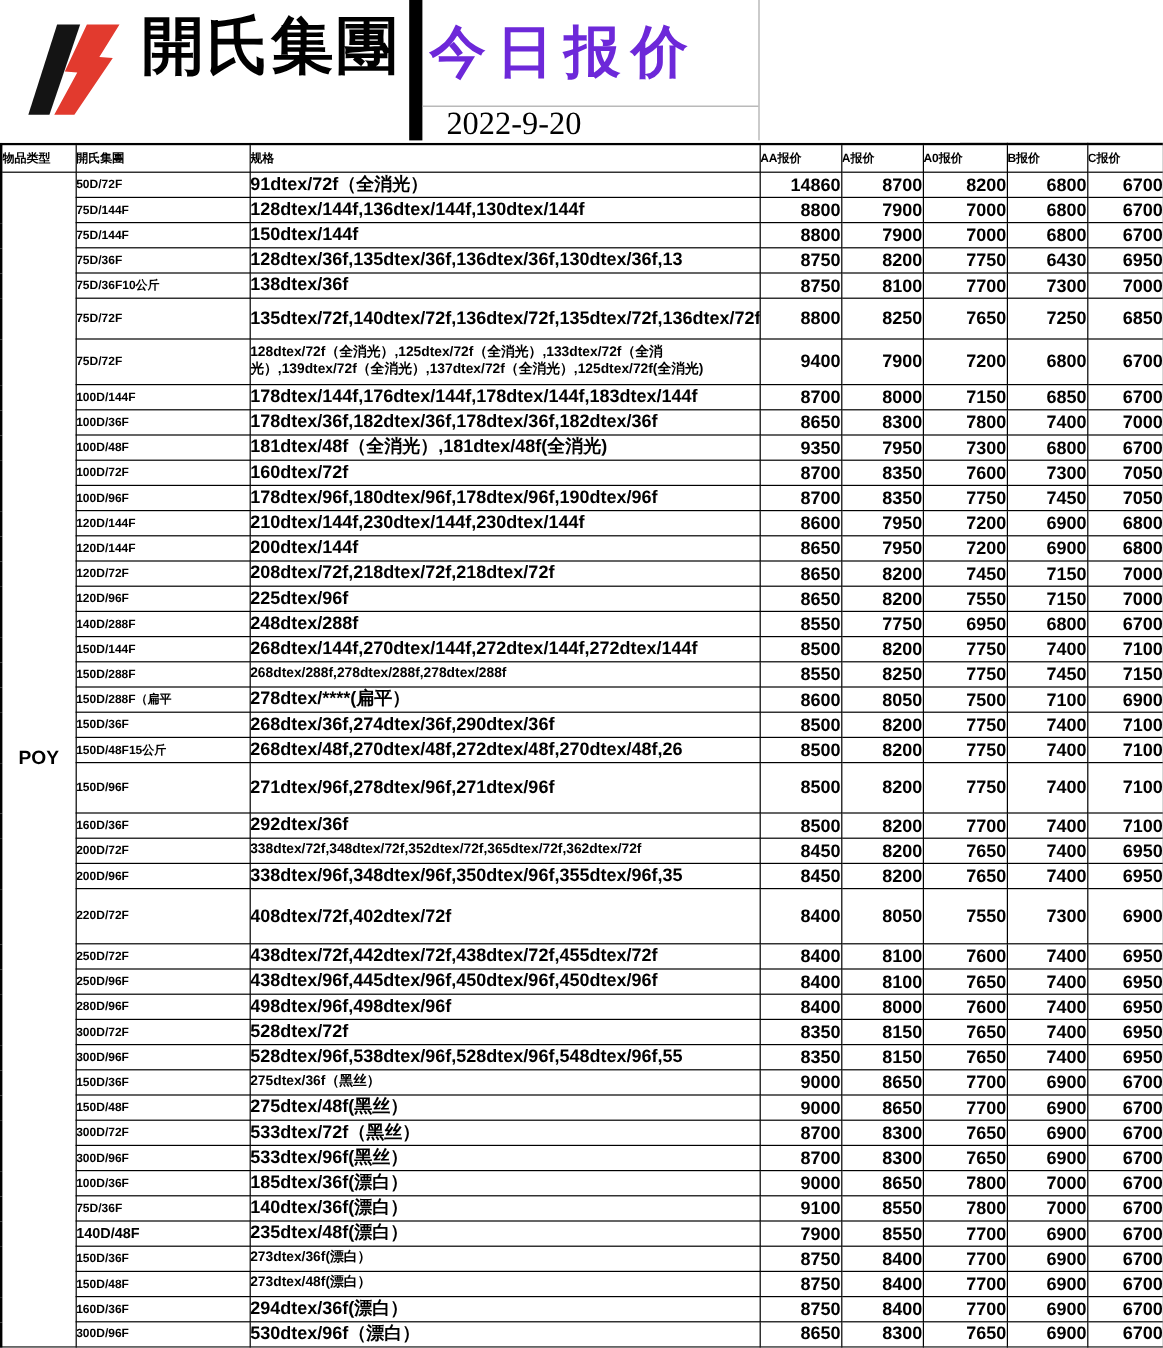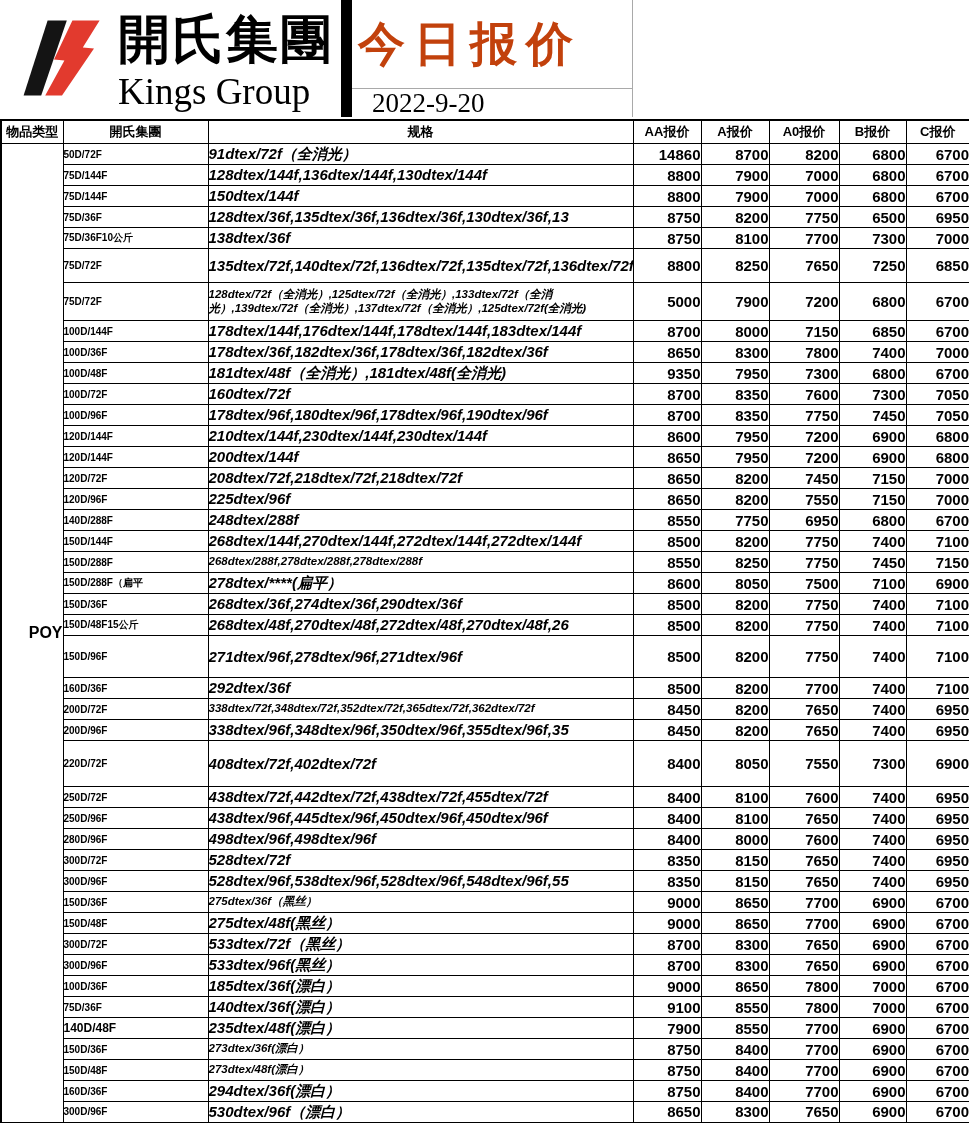--- a/index.html
+++ b/index.html
@@ -16,24 +16,24 @@
   .divider-bar{position:absolute;left:341px;top:0;width:11px;height:117px;background:#000;}
   .title-block{position:absolute;left:352px;top:0;width:280px;height:117px;}
   .sheet-title{position:absolute;left:6px;top:2px;font-family:"DejaVu Serif","Liberation Serif",serif;font-weight:bold;font-size:47px;line-height:84px;letter-spacing:9px;white-space:nowrap;}
   .title-rule{position:absolute;left:0;top:88px;width:280px;height:1px;background:#a9a9a9;}
   .sheet-date{position:absolute;left:20px;top:88px;font-family:"Liberation Serif",serif;font-size:27px;line-height:30px;}
   .masthead-right{position:absolute;left:632px;top:0;width:336px;height:117px;border-left:1px solid #a9a9a9;}
 
   
   table.quote{border-collapse:collapse;table-layout:fixed;width:969px;border:2px solid #000;}
   table.quote th,table.quote td{border:1px solid #000;padding:0;overflow:hidden;vertical-align:middle;}
-  table.quote th{height:22px;font-size:13px;font-weight:bold;text-align:center;}
-  td.cat{text-align:right;font-weight:bold;font-size:16px;}
+  table.quote th{height:22px;font-size:10px;font-weight:bold;text-align:left;}
+  td.cat{text-align:center;font-weight:bold;font-size:16px;}
   td.series{font-weight:bold;font-size:10px;padding-left:4px;white-space:nowrap;}
-  td.spec{font-weight:bold;font-size:15px;padding-left:4px;line-height:1.15;font-style:italic;}
+  td.spec{font-weight:bold;font-size:15px;padding-left:4px;line-height:1.15;}
   td.price{font-weight:bold;font-size:15px;text-align:right;padding-right:5px;white-space:nowrap;}
   td.sm{font-size:11.5px;}
   td.xs{font-size:12px;}
   tbody tr{height:21px;}
 
   .c-w0{width:62px}.c-w1{width:145px}.c-w2{width:425px}.c-w3{width:68px}
   .c-w4{width:68px}.c-w5{width:70px}.c-w6{width:67px}.c-w7{width:64px}
 </style>
 </head>
 <body>
@@ -41,26 +41,25 @@
 <div class="page">
 
   <div class="masthead">
     <div class="logo">
       <svg class="logo-mark" width="96" height="100" viewBox="0 0 120 100">
         <polygon points="32,3 56,3 24,97 2,97" fill="#141414"></polygon>
         <polygon points="63,3 97,3 76,37 90,38 50,97 29,97 53,53 40,52" fill="#e23a2e"></polygon>
       </svg>
       <div class="logo-texts">
         <div class="logo-cjk">開氏集團</div>
-        <div class="logo-latin">Kings Group</div>
       </div>
     </div>
     <div class="divider-bar"></div>
     <div class="title-block">
-      <div class="sheet-title" style="color: #c2410c;">今日报价</div>
+      <div class="sheet-title" style="color: #6d28d9;">今日报价</div>
       <div class="title-rule"></div>
       <div class="sheet-date">2022-9-20</div>
     </div>
     <div class="masthead-right"></div>
   </div>
 
   <table class="quote">
     <colgroup>
       <col class="c-w0">
         <col class="c-w1">
@@ -111,21 +110,21 @@
           <td class="price">7000</td>
           <td class="price">6800</td>
           <td class="price">6700</td>
         </tr>
         <tr>
           <td class="series">75D/36F</td>
           <td class="spec">128dtex/36f,135dtex/36f,136dtex/36f,130dtex/36f,13</td>
           <td class="price">8750</td>
           <td class="price">8200</td>
           <td class="price">7750</td>
-          <td class="price">6500</td>
+          <td class="price">6430</td>
           <td class="price">6950</td>
         </tr>
         <tr>
           <td class="series">75D/36F10公斤</td>
           <td class="spec">138dtex/36f</td>
           <td class="price">8750</td>
           <td class="price">8100</td>
           <td class="price">7700</td>
           <td class="price">7300</td>
           <td class="price">7000</td>
@@ -135,21 +134,21 @@
           <td class="spec">135dtex/72f,140dtex/72f,136dtex/72f,135dtex/72f,136dtex/72f,145dtex/72f,140dtex/72f</td>
           <td class="price">8800</td>
           <td class="price">8250</td>
           <td class="price">7650</td>
           <td class="price">7250</td>
           <td class="price">6850</td>
         </tr>
         <tr style="height: 38px;">
           <td class="series">75D/72F</td>
           <td class="spec sm">128dtex/72f（全消光）,125dtex/72f（全消光）,133dtex/72f（全消光）,139dtex/72f（全消光）,137dtex/72f（全消光）,125dtex/72f(全消光)</td>
-          <td class="price">5000</td>
+          <td class="price">9400</td>
           <td class="price">7900</td>
           <td class="price">7200</td>
           <td class="price">6800</td>
           <td class="price">6700</td>
         </tr>
         <tr>
           <td class="series">100D/144F</td>
           <td class="spec">178dtex/144f,176dtex/144f,178dtex/144f,183dtex/144f</td>
           <td class="price">8700</td>
           <td class="price">8000</td>

